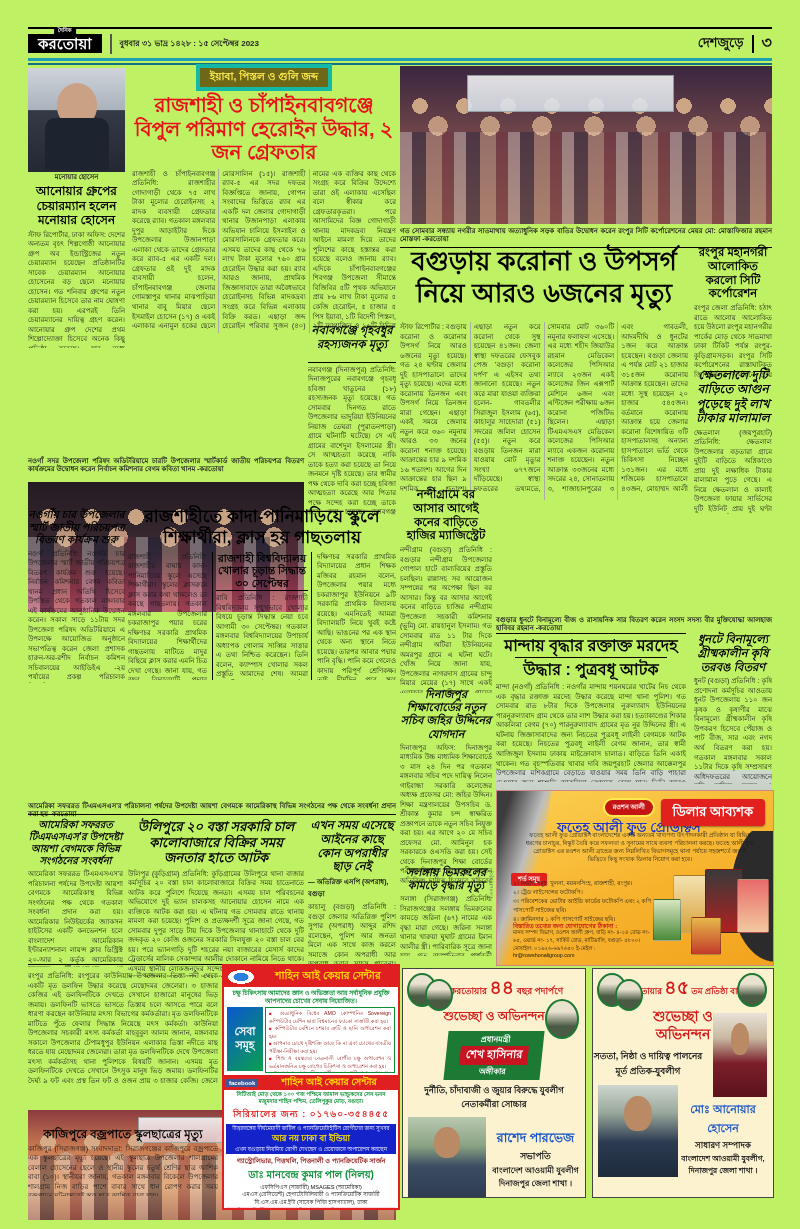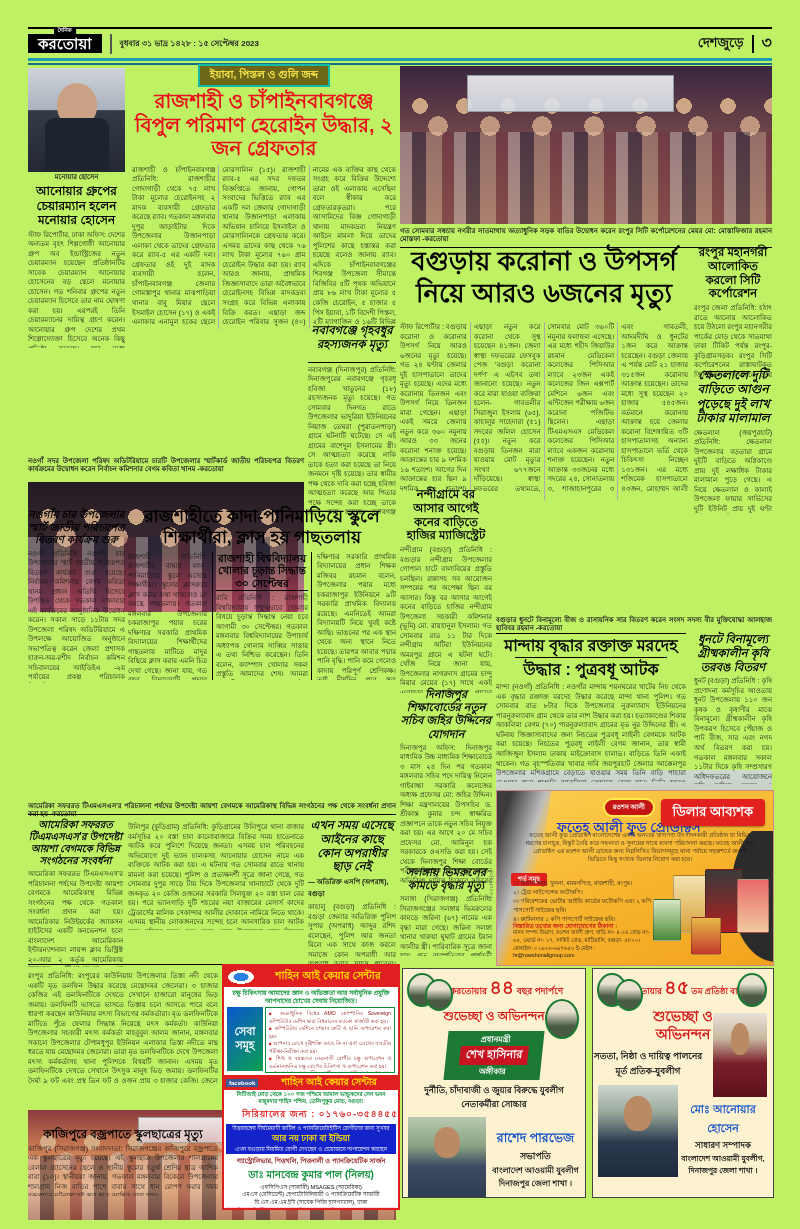--- a/index.html
+++ b/index.html
@@ -18,21 +18,21 @@
   .ph::before{content:"";position:absolute;left:0;right:0;top:18%;height:38%;
     background:radial-gradient(circle 8px at 20px 12px,#d9b28d 97%,transparent 98%) 0 0/44px 60px repeat-x,
                radial-gradient(circle 10px at 14px 26px,#c9a184 97%,transparent 98%) 24px 6px/52px 70px repeat-x;opacity:.9;}
   .ph::after{content:"";position:absolute;left:0;right:0;top:42%;bottom:0;
     background:repeating-linear-gradient(90deg,rgba(255,255,255,.30) 0 12px,rgba(20,30,60,.35) 12px 26px,rgba(255,220,190,.28) 26px 42px,rgba(120,40,60,.3) 42px 54px);}
   .ph .banner{position:absolute;left:18%;top:6%;width:55%;height:22%;background:linear-gradient(180deg,#f2f2f2,#d5dce6);border:1px solid #9aa;opacity:.9;}
   .pt{position:relative;overflow:hidden;background:linear-gradient(180deg,#cfd4da 0%,#aab2bc 40%,#343a46 41%,#232833 100%);}
   .pt::before{content:"";position:absolute;left:50%;top:14%;width:40px;height:44px;margin-left:-20px;border-radius:50% 50% 46% 46%;background:#caa184;}
   .pt::after{content:"";position:absolute;left:50%;top:48%;width:64px;height:52px;margin-left:-32px;background:#1d2430;border-radius:10px 10px 0 0;}
   
-  .kicker{display:inline-block;background:#6d6717;color:#ffec4d;border:2px solid #14b8a6;font-weight:bold;font-size:10.5px;padding:1px 10px;}
+  .kicker{display:inline-block;background:#6d6717;color:#ffec4d;border:4px solid #14b8a6;font-weight:bold;font-size:10.5px;padding:1px 10px;}
   
   .subbox{border-left:1px solid #000;border-right:1px solid #000;padding:0 3px;}
   
   .fateh{background:linear-gradient(160deg,#fbd051 0%,#f7b32d 55%,#f3a31e 100%);border:1px solid #c88;overflow:hidden;}
   .fateh .swoosh{position:absolute;left:-30px;top:-10px;width:70px;height:220px;background:linear-gradient(100deg,#3c3c3c 30%,#bdbdbd 60%,transparent 75%);transform:rotate(8deg);}
   .fateh .blob{position:absolute;right:-26px;top:40px;width:80px;height:150px;background:radial-gradient(ellipse at 70% 40%,#2b2b2b 55%,transparent 56%);}
   .fbadge{display:inline-block;background:#c41414;color:#fff;border:2px solid #ffe94d;border-radius:12px;font-size:6.5px;font-weight:bold;padding:2px 8px;}
   .fbrand{color:#2233cc;font-weight:bold;font-size:13.5px;text-shadow:0 0 2px #ffe94d;text-align:right;}
   .fdealer{background:#e2201d;color:#fff;font-weight:bold;font-size:13px;border-radius:4px;padding:3px 12px;display:inline-block;box-shadow:0 1px 2px rgba(0,0,0,.4);}
   .fterms{background:#e2201d;color:#fff;font-size:6.5px;font-weight:bold;display:inline-block;padding:1px 7px;border-radius:2px;}
@@ -175,20 +175,21 @@
   <div class="a cap" style="left:28px;top:802px;width:368px;">আমেরিকা সফররত টিএমএসএস'র পরিচালনা পর্ষদের উপদেষ্টা আয়শা বেগমকে আমেরিকাস্থ বিভিন্ন সংগঠনের পক্ষ থেকে সংবর্ধনা প্রদান করা হয়  -করতোয়া</div>
 
   <div class="a rule" style="left:28px;top:814px;width:368px;height:1px;"></div>
 
   <div class="a" style="left:28px;top:819px;width:95px;">
     <div class="hd" style="font-size:10px;font-style:italic;">আমেরিকা সফররত টিএমএসএস'র উপদেষ্টা আয়শা বেগমকে বিভিন্ন সংগঠনের সংবর্ধনা</div>
     <div class="body-txt" style="margin-top:2px;height:98px;overflow:hidden;">আমেরিকা সফররত টিএমএসএস'র পরিচালনা পর্ষদের উপদেষ্টা আয়শা বেগমকে আমেরিকাস্থ বিভিন্ন সংগঠনের পক্ষ থেকে গতকাল সংবর্ধনা প্রদান করা হয়। আমেরিকার নিউইয়র্কের জ্যাকসন হাইটসের একটি কনভেনশন হলে বাংলাদেশ আমেরিকান ইন্টারন্যাশনাল লায়ন্স ক্লাব ডিস্ট্রিক্ট ২০-আর ২ কর্তৃক আমেরিকায় সফররত টিএমএসএস এর পরিচালনা পর্ষদের উপদেষ্টা ও লায়ন্স ক্লাব ইন্টারন্যাশনাল ডিস্ট্রিক্ট ৩১৪-৪ ৩  (৭ পৃঃ ৭ কঃ দ্রঃ)</div>
   </div>
 
   <div class="a" style="left:128px;top:819px;width:176px;">
+    <div class="hd" style="font-size:13px;font-style:italic;">উলিপুরে ২০ বস্তা সরকারি চাল কালোবাজারে বিক্রির সময় জনতার হাতে আটক</div>
     <div class="body-txt" style="margin-top:3px;height:108px;overflow:hidden;">উলিপুর (কুড়িগ্রাম) প্রতিনিধি: কুড়িগ্রামের উলিপুরে থানা বাজার কর্মসূচির ২০ বস্তা চাল কালোবাজারে বিক্রির সময় হাতেনাতে আটক করে পুলিশে দিয়েছে জনতা। এসময় চাল পরিবহনের অভিযোগে দুই ভ্যান চালকসহ আনোয়ার হোসেন নামে এক ব্যক্তিকে আটক করা হয়। এ ঘটনায় গত সোমবার রাতে থানায় মামলা করা হয়েছে। পুলিশ ও প্রত্যক্ষদর্শী সূত্রে জানা গেছে, গত সোমবার দুপুর সাড়ে টায় দিকে উপজেলার থানাহাটে থেকে দুটি জব্দকৃত ২০ কেজি ওজনের সরকারি সিলযুক্ত ২০ বস্তা চাল বের হয়। পরে ভ্যানগাড়ি দুটি শহরের নয়া বাজারের মেসার্স কাদের ট্রেডার্সের মালিক সেকান্দার আলীর দোকানে নামিয়ে নিতে থাকে। এসময় স্থানীয় লোকজনদের সন্দেহ হলে আনসারিক চাল আটক করে পুলিশে খবর দেন। খবর পেয়ে উপজেলা খাদ্য নিয়ন্ত্রক আনোয়ারুল বস্তুরিয়া ও তাৎক্ষণিক খাদ্যগুদাম কর্মকর্তা শাহিদুর রহমান ঘটনাস্থলে উপস্থিত হন। পরে পুলিশ ২০ বস্তা (এক মেট্রিক টন) চাল, দোকান মালিকের আনোয়ার হোসেনসহ ভ্যান চালকদের থানায় নিয়ে আসেন। রাতে  (৭ পৃঃ ৭ কঃ দ্রঃ)</div>
   </div>
 
   <div class="a" style="left:308px;top:819px;width:88px;">
     <div class="hd" style="font-size:11.5px;font-style:italic;">এখন সময় এসেছে আইনের কাছে কোন অপরাধীর ছাড় নেই</div>
     <div style="font-size:6.8px;font-weight:bold;margin:2px 0;">— অতিরিক্ত এসপি (অপরাধ), বগুড়া</div>
     <div class="body-txt" style="height:96px;overflow:hidden;">কাহালু (বগুড়া) প্রতিনিধি : বগুড়া জেলার অতিরিক্ত পুলিশ সুপার (অপরাধ) আব্দুর রশিদ বলেছেন, পুলিশ আর জনতা মিলে এক সাথে কাজ করলে সমাজে কোন অপরাধী আর অপরাধ করার সাহস পাবেনা। এখন সময় এসে গেছে আইনের কাছে অপরাধীদের কোন ছাড় নেই। বগুড়ার কাহালু থানা পুলিশের আয়োজনে গতকাল মঙ্গলবার বিকেলে থানা চত্বরে বিট পুলিশিং সমাবেশে প্রধান অতিথির বক্তব্যে তিনি  (৭ পৃঃ ৭ কঃ দ্রঃ)</div>
   </div>
 
   <div class="a rule" style="left:28px;top:964px;width:368px;height:1px;"></div>
@@ -217,21 +218,21 @@
         <li>শিশু ও বয়স্কদের নেত্রনালী রোগীর চক্ষু অপারেশন ও ভর্তমানজনিত চক্ষু রোগের চিকিৎসা ও অপারেশন করা হয়।</li>
         <li>গ্লুকোমা ও ডায়াবেটিক রোগীদের চক্ষু পরীক্ষা ও অপারেশন করা হয়।</li>
 
       </ul>
     </div>
     <div style="display:flex;align-items:center;background:#e02020;margin-top:2px;">
       <span style="background:#3b5998;color:#fff;font-size:6px;font-weight:bold;padding:1px 3px;margin:1px 2px;">facebook</span>
       <div class="eyestrip" style="flex:1;font-size:9.5px;">শাহিন আই কেয়ার সেন্টার</div>
     </div>
     <div style="color:#0a8f35;font-weight:bold;font-size:5.6px;text-align:center;padding:1px 4px;line-height:1.3;">সিটিআই মোড় থেকে ১০০ গজ পশ্চিমে জামাল ভান্ডুকদের সেন ভবন মজুমদার শাহিন পশ্চিম, তেলিপুকুর মোড়, বগুড়া।</div>
-    <div style="color:#e02020;font-weight:bold;font-size:9px;text-align:right;letter-spacing:1px;">সিরিয়ালের জন্য : ০১৭৬০-৩৫৪৪৫৫</div>
+    <div style="color:#e02020;font-weight:bold;font-size:9px;text-align:center;letter-spacing:1px;">সিরিয়ালের জন্য : ০১৭৬০-৩৫৪৪৫৫</div>
     <div class="bluebox" style="margin:2px 2px;padding:1px;">
       <div class="ebody">উত্তরবঙ্গের দীর্ঘমেয়াদী জটিল ও প্যানক্রিয়েটাইটিস রোগীদের জন্য সুখবর</div>
       <div style="color:#ffe100;font-weight:bold;font-size:8.5px;">আর নয় ঢাকা বা ইন্ডিয়া</div>
       <div class="ebody">এখন বগুড়ায় নিয়মিত রোগী দেখছেন ও প্রয়োজনে অপারেশন করছেন</div>
     </div>
     <div style="color:#8a1010;font-weight:bold;font-size:6.5px;text-align:center;">গ্যাস্ট্রোলিভার, পিত্তথলি, পিত্তনালী ও প্যানক্রিয়েটিক সার্জন</div>
     <div style="color:#0a8f35;font-weight:bold;font-size:10px;text-align:center;">ডাঃ মানবেন্দ্র কুমার পাল (নিলয়)</div>
     <div class="ebody" style="text-align:center;color:#111;">এফসিপিএস (সার্জারী) MSAGES (আমেরিকা)</div>
     <div class="ebody" style="text-align:center;color:#111;">এমএস (রেসিডেন্ট) হেপাটোবিলিয়ারী ও প্যানক্রিয়েটিক সার্জারী</div>
     <div class="ebody" style="text-align:center;color:#111;">বি.এস.এম.এম.ইউ (সাবেক পিজি হাসপাতাল), ঢাকা</div>

